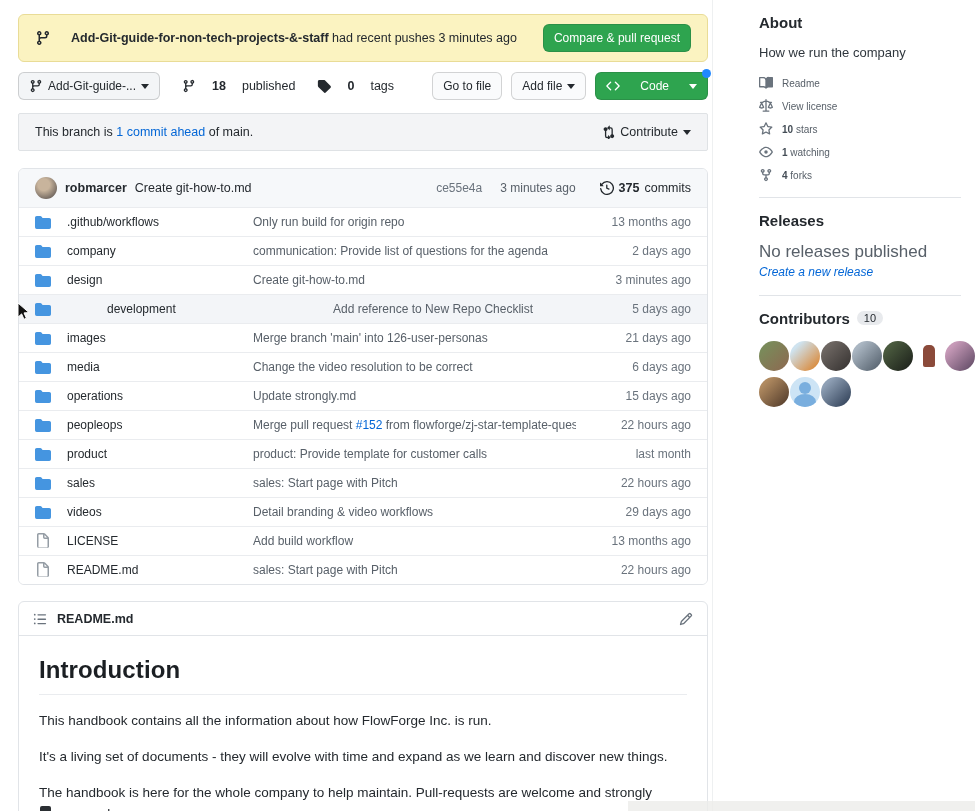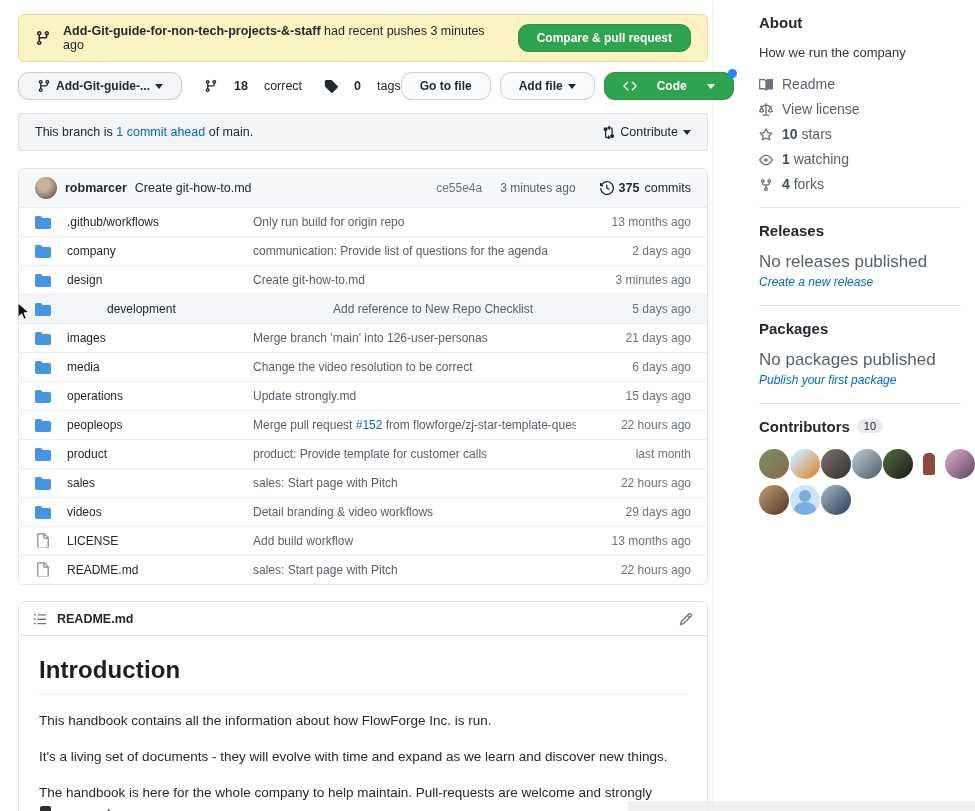--- a/index.html
+++ b/index.html
@@ -10,28 +10,28 @@
     color:#24292e; -webkit-font-smoothing:antialiased;
   }
   .main-col { position:absolute; left:18px; top:0; width:690px; }
   .side-col { position:absolute; left:735px; top:0; width:226px; }
   .page-seam { position:absolute; left:712px; top:0; width:1px; height:811px; background:#eef0f1; }
 
   
   .flash-banner {
     margin-top:14px; height:48px; background:var(--banner-bg);
     border:1px solid var(--banner-border); border-radius:6px;
-    display:flex; align-items:center; padding:0 16px; gap:12px;
+    display:flex; align-items:center; padding:0 16px; gap:20px;
   }
   .flash-banner .txt { font-size:12.5px; color:#24292e; flex:1; }
   .flash-banner .txt b { font-weight:700; }
   .btn {
     display:inline-flex; align-items:center; justify-content:center; gap:5px;
-    height:28px; padding:0 18px; font-size:12px; font-weight:700; color:#24292e;
-    background:#fafbfc; border:1px solid rgba(27,31,35,0.18); border-radius:11px;
+    height:28px; padding:0 10px; font-size:12px; font-weight:400; color:#24292e;
+    background:#fafbfc; border:1px solid rgba(27,31,35,0.18); border-radius:6px;
     cursor:pointer; white-space:nowrap;
   }
   .btn-primary { background:var(--green); color:#fff; border-color:rgba(27,31,35,0.15); }
   .caret { width:0; height:0; border:4px solid transparent; border-top:5px solid currentColor; margin-top:5px; }
   .icon16 { width:16px; height:16px; display:inline-block; flex:none; }
   .icon14 { width:14px; height:14px; display:inline-block; flex:none; }
   .ic-gray { fill:#6a737d; } .ic-dark { fill:#24292e; } .ic-white { fill:#ffffff; }
 
   
   .toolbar { margin-top:10px; display:flex; align-items:center; height:28px; }
@@ -89,21 +89,21 @@
     font-size:24px; font-weight:600; color:#1b1f23; padding-bottom:10px;
     border-bottom:1px solid #eaecef; margin-bottom:16px; letter-spacing:0.1px;
   }
   .readme-body p { font-size:13.5px; line-height:1.55; margin-bottom:15px; color:#24292e; max-width:660px; }
 
   
   .sb-section { padding-top:14px;margin-left:24px; }
   .sb-title { font-size:15px; font-weight:600; color:#24292e; }
   .sb-desc { font-size:13px; color:#2f363d; margin-top:14px; }
   .sb-items { margin-top:16px; }
-  .sb-item { display:flex; align-items:flex-end; gap:9px; font-size:14px; color:#586069; margin-bottom:9px; cursor:pointer; }
+  .sb-item { display:flex; align-items:center; gap:9px; font-size:10px; color:#586069; margin-bottom:9px; cursor:pointer; }
   .sb-item b { color:#444d56; font-weight:700; }
   .sb-hr { border:none; border-top:1px solid #e1e4e8; margin:15px 0 0 0; }
   .sb-empty { font-size:17px; color:#586069; margin-top:13px; }
   .sb-link { font-size:12px; color:var(--link); text-decoration:none; display:inline-block; margin-top:3px; cursor:pointer;font-style:italic; }
   .counter-badge {
     display:inline-block; margin-left:7px; padding:1px 7px; font-size:11px; font-weight:500;
     background:#e8eaed; color:#24292e; border-radius:20px; vertical-align:2px;
   }
   .avatar-grid { margin-top:14px; width:226px; }
   .avatar { width:30px; height:30px; border-radius:50%; display:inline-block; margin:0 1px 2px 0; position:relative; overflow:hidden; cursor:pointer; }
@@ -139,21 +139,21 @@
           <path class="ic-dark" d="M9.5 3.25a2.25 2.25 0 1 1 3 2.122V6A2.5 2.5 0 0 1 10 8.5H6a1 1 0 0 0-1 1v1.128a2.251 2.251 0 1 1-1.5 0V5.372a2.25 2.25 0 1 1 1.5 0v1.836A2.5 2.5 0 0 1 6 7h4a1 1 0 0 0 1-1v-.628A2.25 2.25 0 0 1 9.5 3.25Zm-6 0a.75.75 0 1 0 1.5 0 .75.75 0 0 0-1.5 0Zm8.25-.75a.75.75 0 1 0 0 1.5.75.75 0 0 0 0-1.5ZM4.25 12a.75.75 0 1 0 0 1.5.75.75 0 0 0 0-1.5Z"></path>
         </svg>
       <span>Add-Git-guide-...</span>
       <span class="caret"></span>
     </button>
     <span class="stat">
       <svg viewBox="0 0 16 16" class="icon14">
           <path class="ic-dark" d="M9.5 3.25a2.25 2.25 0 1 1 3 2.122V6A2.5 2.5 0 0 1 10 8.5H6a1 1 0 0 0-1 1v1.128a2.251 2.251 0 1 1-1.5 0V5.372a2.25 2.25 0 1 1 1.5 0v1.836A2.5 2.5 0 0 1 6 7h4a1 1 0 0 0 1-1v-.628A2.25 2.25 0 0 1 9.5 3.25Zm-6 0a.75.75 0 1 0 1.5 0 .75.75 0 0 0-1.5 0Zm8.25-.75a.75.75 0 1 0 0 1.5.75.75 0 0 0 0-1.5ZM4.25 12a.75.75 0 1 0 0 1.5.75.75 0 0 0 0-1.5Z"></path>
         </svg>
       <b>18</b>
-        <span>correct</span>
+        <span>published</span>
     </span>
     <span class="stat">
       <svg viewBox="0 0 16 16" class="icon14">
           <path class="ic-dark" d="M2.5 7.775V2.75a.25.25 0 0 1 .25-.25h5.025a.25.25 0 0 1 .177.073l6.25 6.25a.25.25 0 0 1 0 .354l-5.025 5.025a.25.25 0 0 1-.354 0l-6.25-6.25a.25.25 0 0 1-.073-.177Zm-1.5 0V2.75C1 1.784 1.784 1 2.75 1h5.025c.464 0 .91.184 1.238.513l6.25 6.25a1.75 1.75 0 0 1 0 2.474l-5.026 5.026a1.75 1.75 0 0 1-2.474 0l-6.25-6.25A1.752 1.752 0 0 1 1 7.775ZM6 5a1 1 0 1 0 0 2 1 1 0 0 0 0-2Z"></path>
         </svg>
       <b>0</b>
         <span>tags</span>
     </span>
     <span class="spacer"></span>
     <span class="right">
@@ -372,26 +372,20 @@
     <hr class="sb-hr">
   </div>
 
   <div class="sb-section">
     <div class="sb-title">Releases</div>
     <div class="sb-empty">No releases published</div>
     <a href="#" class="sb-link">Create a new release</a>
     <hr class="sb-hr">
   </div>
 
-  <div class="sb-section">
-    <div class="sb-title">Packages</div>
-    <div class="sb-empty">No packages published</div>
-    <a href="#" class="sb-link">Publish your first package</a>
-    <hr class="sb-hr">
-  </div>
 
   <div class="sb-section">
     <div class="sb-title">
       <span>Contributors</span><span class="counter-badge">10</span>
     </div>
     <div class="avatar-grid" id="avatar-grid"><span class="avatar" style="background: linear-gradient(135deg, rgb(122, 138, 90) 20%, rgb(138, 110, 82) 85%);"></span><span class="avatar" style="background: linear-gradient(135deg, rgb(207, 227, 239) 20%, rgb(217, 143, 69) 85%);"></span><span class="avatar" style="background: linear-gradient(135deg, rgb(109, 102, 98) 20%, rgb(62, 58, 56) 85%);"></span><span class="avatar" style="background: linear-gradient(135deg, rgb(170, 182, 194) 20%, rgb(95, 107, 119) 85%);"></span><span class="avatar" style="background: linear-gradient(135deg, rgb(74, 90, 62) 20%, rgb(34, 40, 31) 85%);"></span><span class="avatar" style="background: rgb(255, 255, 255);"><span class="fig" style="background: rgb(139, 74, 58);"></span></span><span class="avatar" style="background: linear-gradient(135deg, rgb(199, 154, 184) 20%, rgb(110, 85, 112) 85%);"></span><span class="avatar" style="background: linear-gradient(135deg, rgb(176, 138, 96) 20%, rgb(95, 70, 50) 85%);"></span><span class="avatar" style="background: rgb(205, 228, 245);"><span class="sil-head" style="background: rgb(121, 174, 222);"></span><span class="sil-body" style="background: rgb(121, 174, 222);"></span></span><span class="avatar" style="background: linear-gradient(135deg, rgb(143, 160, 181) 20%, rgb(60, 76, 99) 85%);"></span></div>
   </div>
 </div>
 
 <svg class="cursor" width="14" height="20" viewBox="0 0 14 20">

